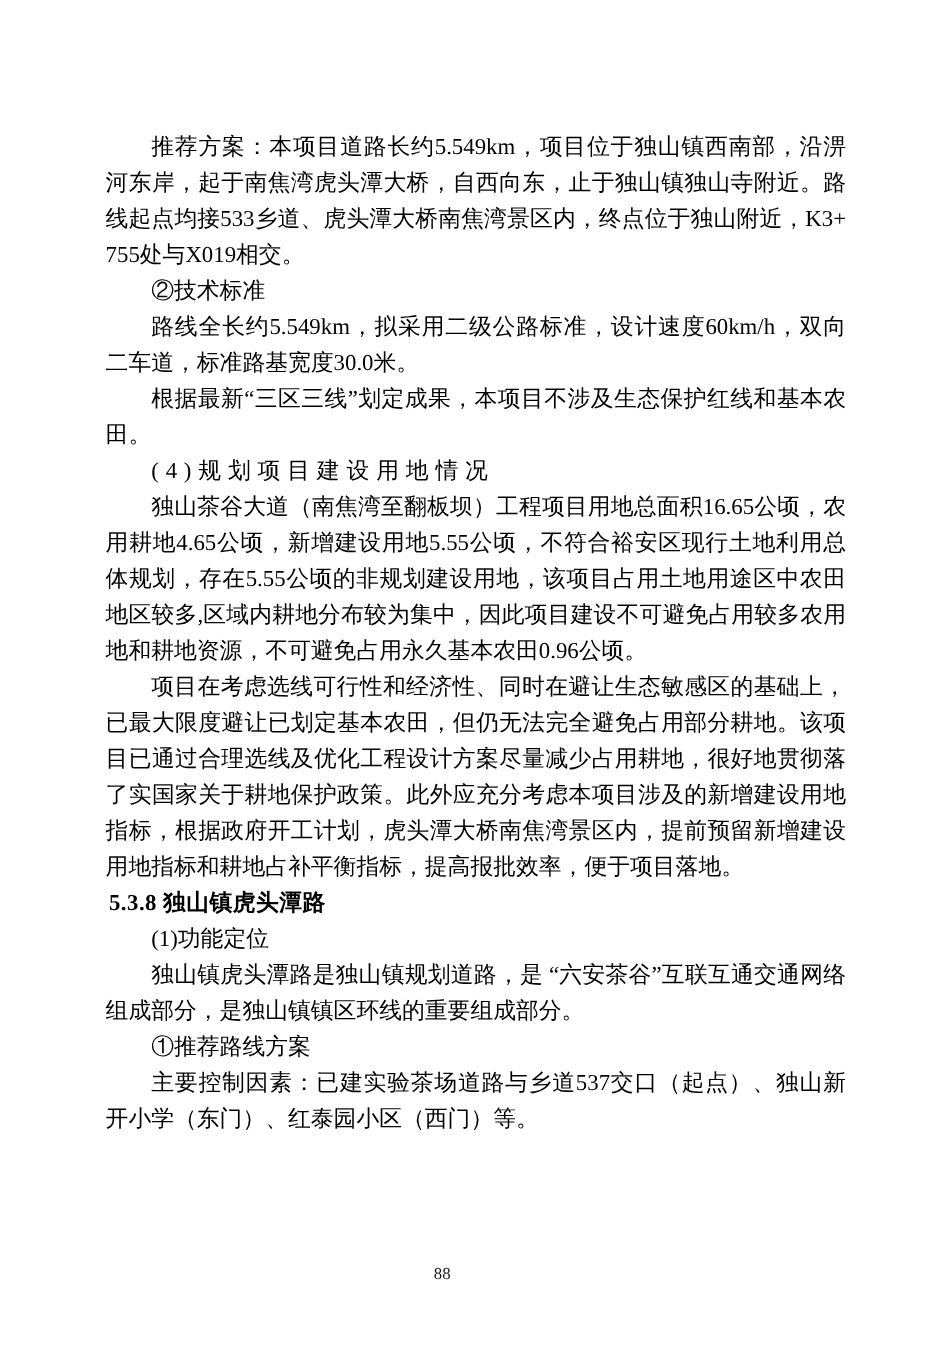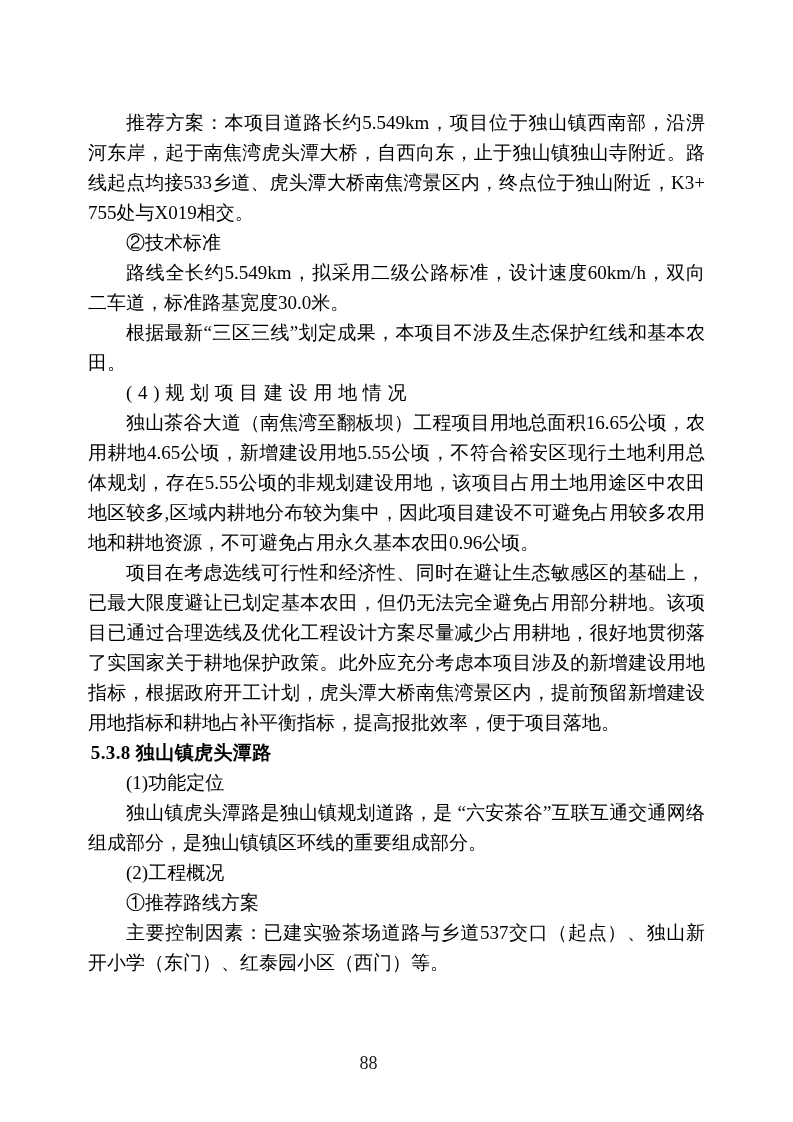--- a/index.html
+++ b/index.html
@@ -42,38 +42,37 @@
     font-weight: bold;
     text-indent: 0.15em;
     letter-spacing: 0.02em;
   }
   .footer {
     position: absolute;
     top: 1034px;
     left: 0;
     width: 737px;
     text-align: center;
-    font-size: 18px;
+    font-size: 14px;
     line-height: 18px;
     color: #1a1a1a;
   }
 </style>
 </head>
 <body>
 
 <div class="page">
   <div class="content">
     <p class="indent">推荐方案：本项目道路长约5.549km，项目位于独山镇西南部，沿淠河东岸，起于南焦湾虎头潭大桥，自西向东，止于独山镇独山寺附近。路线起点均接533乡道、虎头潭大桥南焦湾景区内，终点位于独山附近，K3+755处与X019相交。</p>
     <p class="indent">②技术标准</p>
     <p class="indent">路线全长约5.549km，拟采用二级公路标准，设计速度60km/h，双向二车道，标准路基宽度30.0米。</p>
     <p class="indent">根据最新“三区三线”划定成果，本项目不涉及生态保护红线和基本农田。</p>
     <p class="indent spread">(4)规划项目建设用地情况</p>
     <p class="indent">独山茶谷大道（南焦湾至翻板坝）工程项目用地总面积16.65公顷，农用耕地4.65公顷，新增建设用地5.55公顷，不符合裕安区现行土地利用总体规划，存在5.55公顷的非规划建设用地，该项目占用土地用途区中农田地区较多,区域内耕地分布较为集中，因此项目建设不可避免占用较多农用地和耕地资源，不可避免占用永久基本农田0.96公顷。</p>
     <p class="indent">项目在考虑选线可行性和经济性、同时在避让生态敏感区的基础上，已最大限度避让已划定基本农田，但仍无法完全避免占用部分耕地。该项目已通过合理选线及优化工程设计方案尽量减少占用耕地，很好地贯彻落了实国家关于耕地保护政策。此外应充分考虑本项目涉及的新增建设用地指标，根据政府开工计划，虎头潭大桥南焦湾景区内，提前预留新增建设用地指标和耕地占补平衡指标，提高报批效率，便于项目落地。</p>
     <p class="heading">5.3.8 独山镇虎头潭路</p>
     <p class="indent">(1)功能定位</p>
     <p class="indent">独山镇虎头潭路是独山镇规划道路，是 “六安茶谷”互联互通交通网络组成部分，是独山镇镇区环线的重要组成部分。</p>
-    <p class="indent">(2)工程概况</p>
     <p class="indent">①推荐路线方案</p>
     <p class="indent">主要控制因素：已建实验茶场道路与乡道537交口（起点）、独山新开小学（东门）、红泰园小区（西门）等。</p>
   </div>
   <div class="footer">88</div>
 </div>
 
 </body></html>

